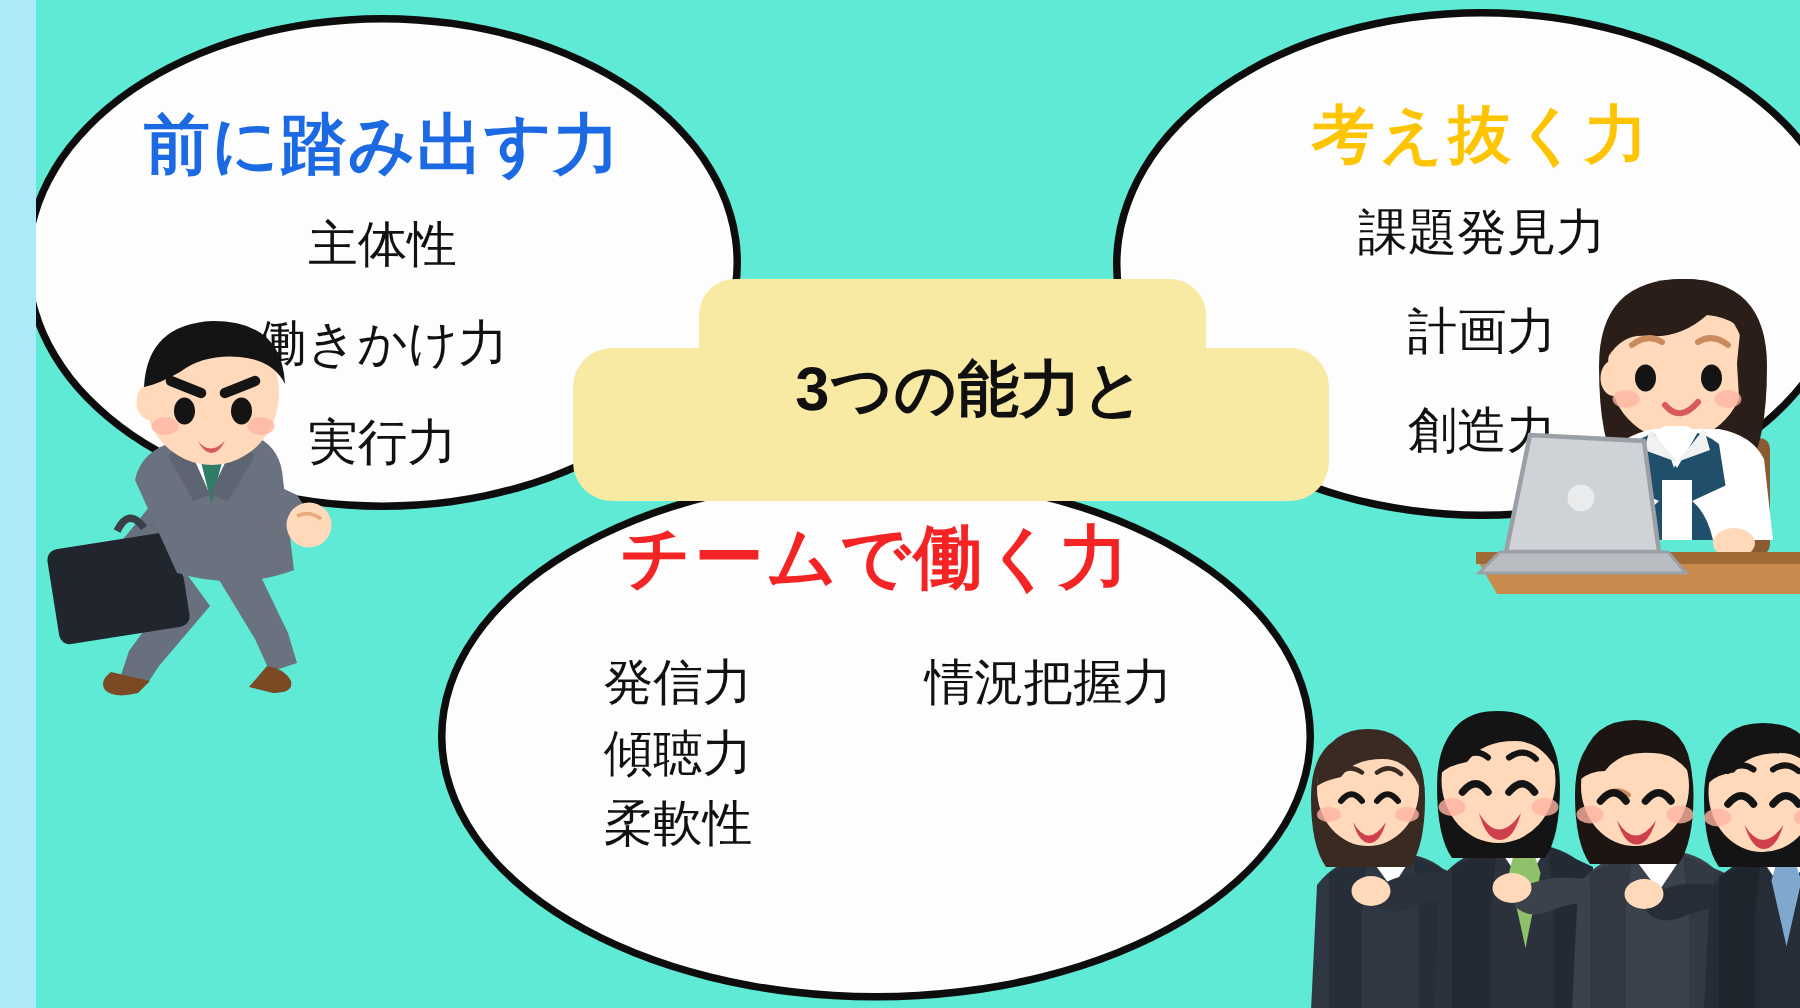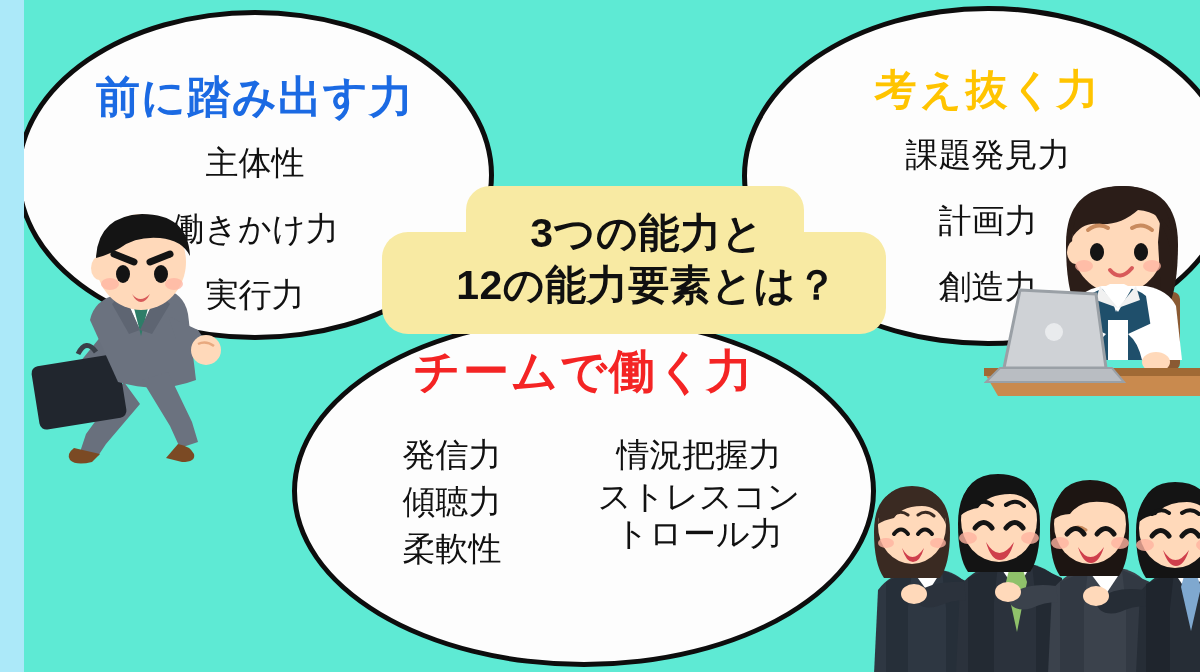--- a/index.html
+++ b/index.html
@@ -48,21 +48,21 @@
   #bubble-right .b-title{font-size:42px;color:#ffc400;margin-top:58px;letter-spacing:3px;}
   #bubble-right .b-item{font-size:33px;margin-top:22px;}
 
   
   #bubble-bottom{left:268px;top:315px;width:584px;height:352px;z-index:2;}
   #bubble-bottom .b-title{font-size:46px;color:#f42424;margin-top:28px;letter-spacing:2px;}
   .cols{display:flex;justify-content:center;margin-top:38px;gap:42px;}
   .col{display:flex;flex-direction:column;}
   .col .b-item{font-size:33px;line-height:1.42;text-align:center;}
   .col.left-col{width:188px;justify-content:center;}
-  .col.right-col{width:222px;}
+  .col.right-col{width:222px;gap:32px;}
   .wrap2{line-height:1.12;display:block;}
 
   
   #center-badge{
     position:absolute;left:358px;top:186px;width:504px;height:148px;z-index:6;
     font-weight:bold;color:#101010;
   }
   #center-badge .bg-top{
     position:absolute;left:84px;top:0;width:338px;height:84px;
     background:#f8eaa3;border-radius:24px;
@@ -111,35 +111,30 @@
     <div class="inner">
       <div class="b-title" style="color: rgb(244, 36, 36);">チームで働く力</div>
       <div class="cols">
         <div class="col left-col">
           <div class="b-item">発信力</div>
           <div class="b-item">傾聴力</div>
           <div class="b-item">柔軟性</div>
         </div>
         <div class="col right-col">
           <div class="b-item">情況把握力</div>
-          <div class="b-item">
-            <span class="wrap2">ストレスコン</span>
-            <span class="wrap2">トロール力</span>
-          </div>
         </div>
       </div>
     </div>
   </div>
 
   <div id="center-badge">
     <div class="bg-top" style="background: rgb(248, 234, 163);"></div>
     <div class="bg-bot" style="background: rgb(248, 234, 163);"></div>
     <div class="txt" style="color: rgb(16, 16, 16);">
       <div>3つの能力と</div>
-      <div>12の能力要素とは？</div>
     </div>
   </div>
 
   <svg class="art" id="art-man" viewBox="0 0 222 262">
 
     <path d="M78 118 L52 150 L58 162 L92 132 Z" fill="#69707d"></path>
 
     <path d="M96 170 L58 222 L52 240 L70 244 L78 232 L112 192 Z" fill="#69707d"></path>
     <path d="M46 236 q-8 6 -4 12 q6 6 22 2 l8 -8 z" fill="#7b4a24"></path>
 

